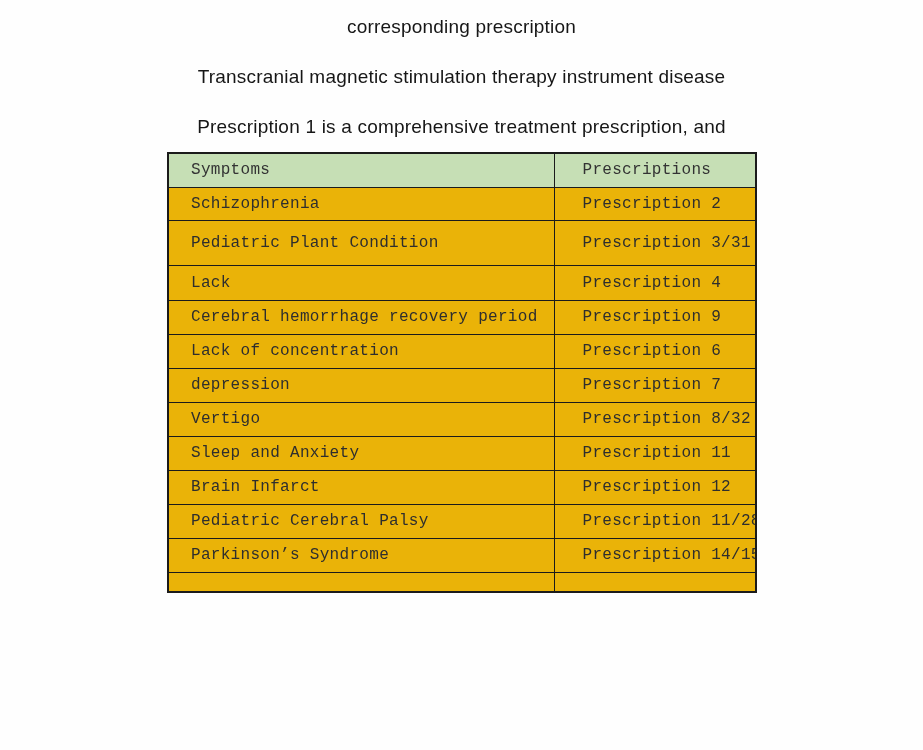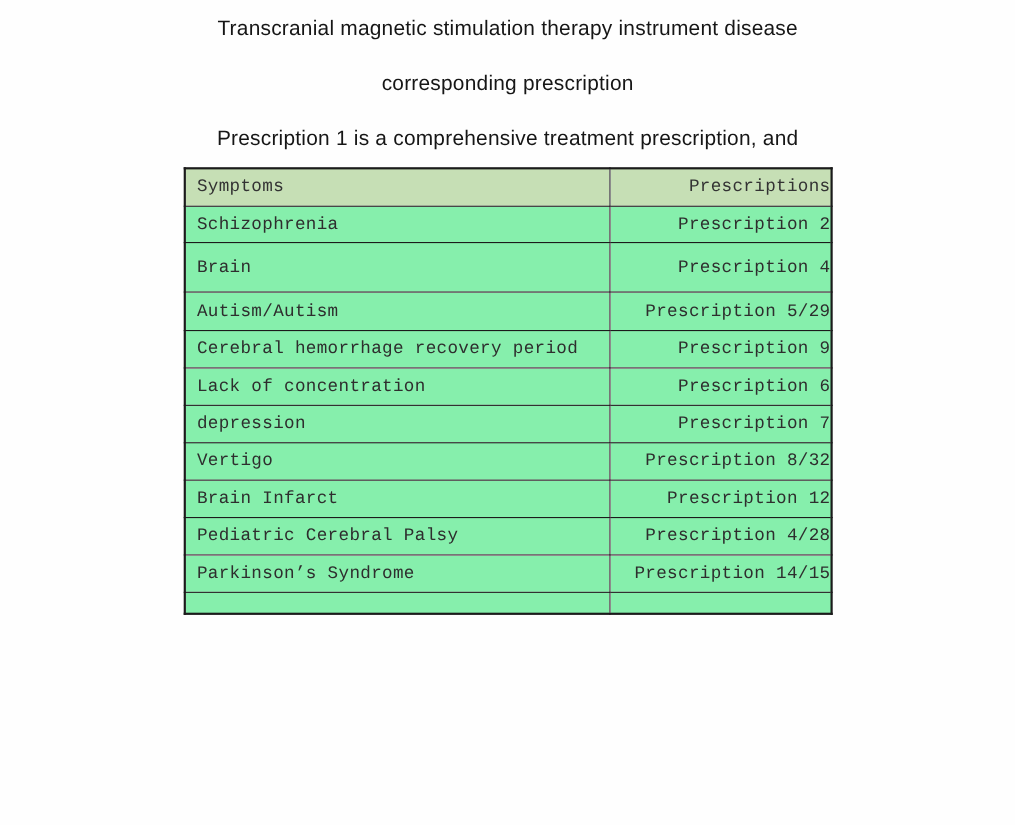--- a/index.html
+++ b/index.html
@@ -46,37 +46,37 @@
   table.rx-table col.col-symptom { width: 386px; }
   table.rx-table col.col-prescription { width: 202px; }
   table.rx-table th, table.rx-table td {
     border: 1.5px solid var(--border-color);
     vertical-align: middle;
     overflow: hidden;
     white-space: nowrap;
   }
   table.rx-table thead tr { height: 34px; background: var(--header-bg); }
   table.rx-table th { font-weight: normal; color: var(--header-text); }
-  th.symptom-col, td.symptom-cell { text-align: left; padding-left: 10px; }
-  th.prescription-col, td.prescription-cell { text-align: right; }
-  tbody tr { height: 34px; background: #86efac; margin-left: 16px; }
+  th.symptom-col, td.symptom-cell { text-align: left; padding-left: 22px; }
+  th.prescription-col, td.prescription-cell { text-align: left; padding-left: 28px; }
+  tbody tr { height: 34px; background: #eab308; margin-left: 16px; }
   tbody tr:nth-child(1) { height: 33px; }
   tbody tr:nth-child(2) { height: 45px; }
   tbody tr:nth-child(3) { height: 35px; }
   tbody tr.partial-row { height: 20px; }
 </style>
 </head>
 <body>
 
 <div class="page">
 
   <div class="title-block">
     <div id="heading-block">
+        <div class="title-line">corresponding prescription</div>
         <div class="title-line">Transcranial magnetic stimulation therapy instrument disease</div>
-        <div class="title-line">corresponding prescription</div>
       </div>
     <div id="intro-block">
         <div class="title-line">Prescription 1 is a comprehensive treatment prescription, and</div>
       </div>
   </div>
 
   <table class="rx-table">
     <colgroup>
       <col class="col-symptom">
       <col class="col-prescription">
@@ -86,50 +86,54 @@
         <th class="symptom-col">Symptoms</th>
         <th class="prescription-col">Prescriptions</th>
       </tr>
     </thead>
     <tbody id="table-body">
         <tr>
           <td class="symptom-cell">Schizophrenia</td>
           <td class="prescription-cell">Prescription 2</td>
         </tr>
         <tr>
-          <td class="symptom-cell">Brain</td>
-          <td class="prescription-cell">Prescription 4</td>
+          <td class="symptom-cell">Pediatric Plant Condition</td>
+          <td class="prescription-cell">Prescription 3/31</td>
         </tr>
         <tr>
-          <td class="symptom-cell">Autism/Autism</td>
-          <td class="prescription-cell">Prescription 5/29</td>
+          <td class="symptom-cell">Lack</td>
+          <td class="prescription-cell">Prescription 4</td>
         </tr>
         <tr>
           <td class="symptom-cell">Cerebral hemorrhage recovery period</td>
           <td class="prescription-cell">Prescription 9</td>
         </tr>
         <tr>
           <td class="symptom-cell">Lack of concentration</td>
           <td class="prescription-cell">Prescription 6</td>
         </tr>
         <tr>
           <td class="symptom-cell">depression</td>
           <td class="prescription-cell">Prescription 7</td>
         </tr>
         <tr>
           <td class="symptom-cell">Vertigo</td>
           <td class="prescription-cell">Prescription 8/32</td>
         </tr>
         <tr>
+          <td class="symptom-cell">Sleep and Anxiety</td>
+          <td class="prescription-cell">Prescription 11</td>
+        </tr>
+        <tr>
           <td class="symptom-cell">Brain Infarct</td>
           <td class="prescription-cell">Prescription 12</td>
         </tr>
         <tr>
           <td class="symptom-cell">Pediatric Cerebral Palsy</td>
-          <td class="prescription-cell">Prescription 4/28</td>
+          <td class="prescription-cell">Prescription 11/28</td>
         </tr>
         <tr>
           <td class="symptom-cell">Parkinson’s Syndrome</td>
           <td class="prescription-cell">Prescription 14/15</td>
         </tr>
         <tr class="partial-row">
           <td class="symptom-cell"></td>
           <td class="prescription-cell"></td>
         </tr>
       </tbody>

